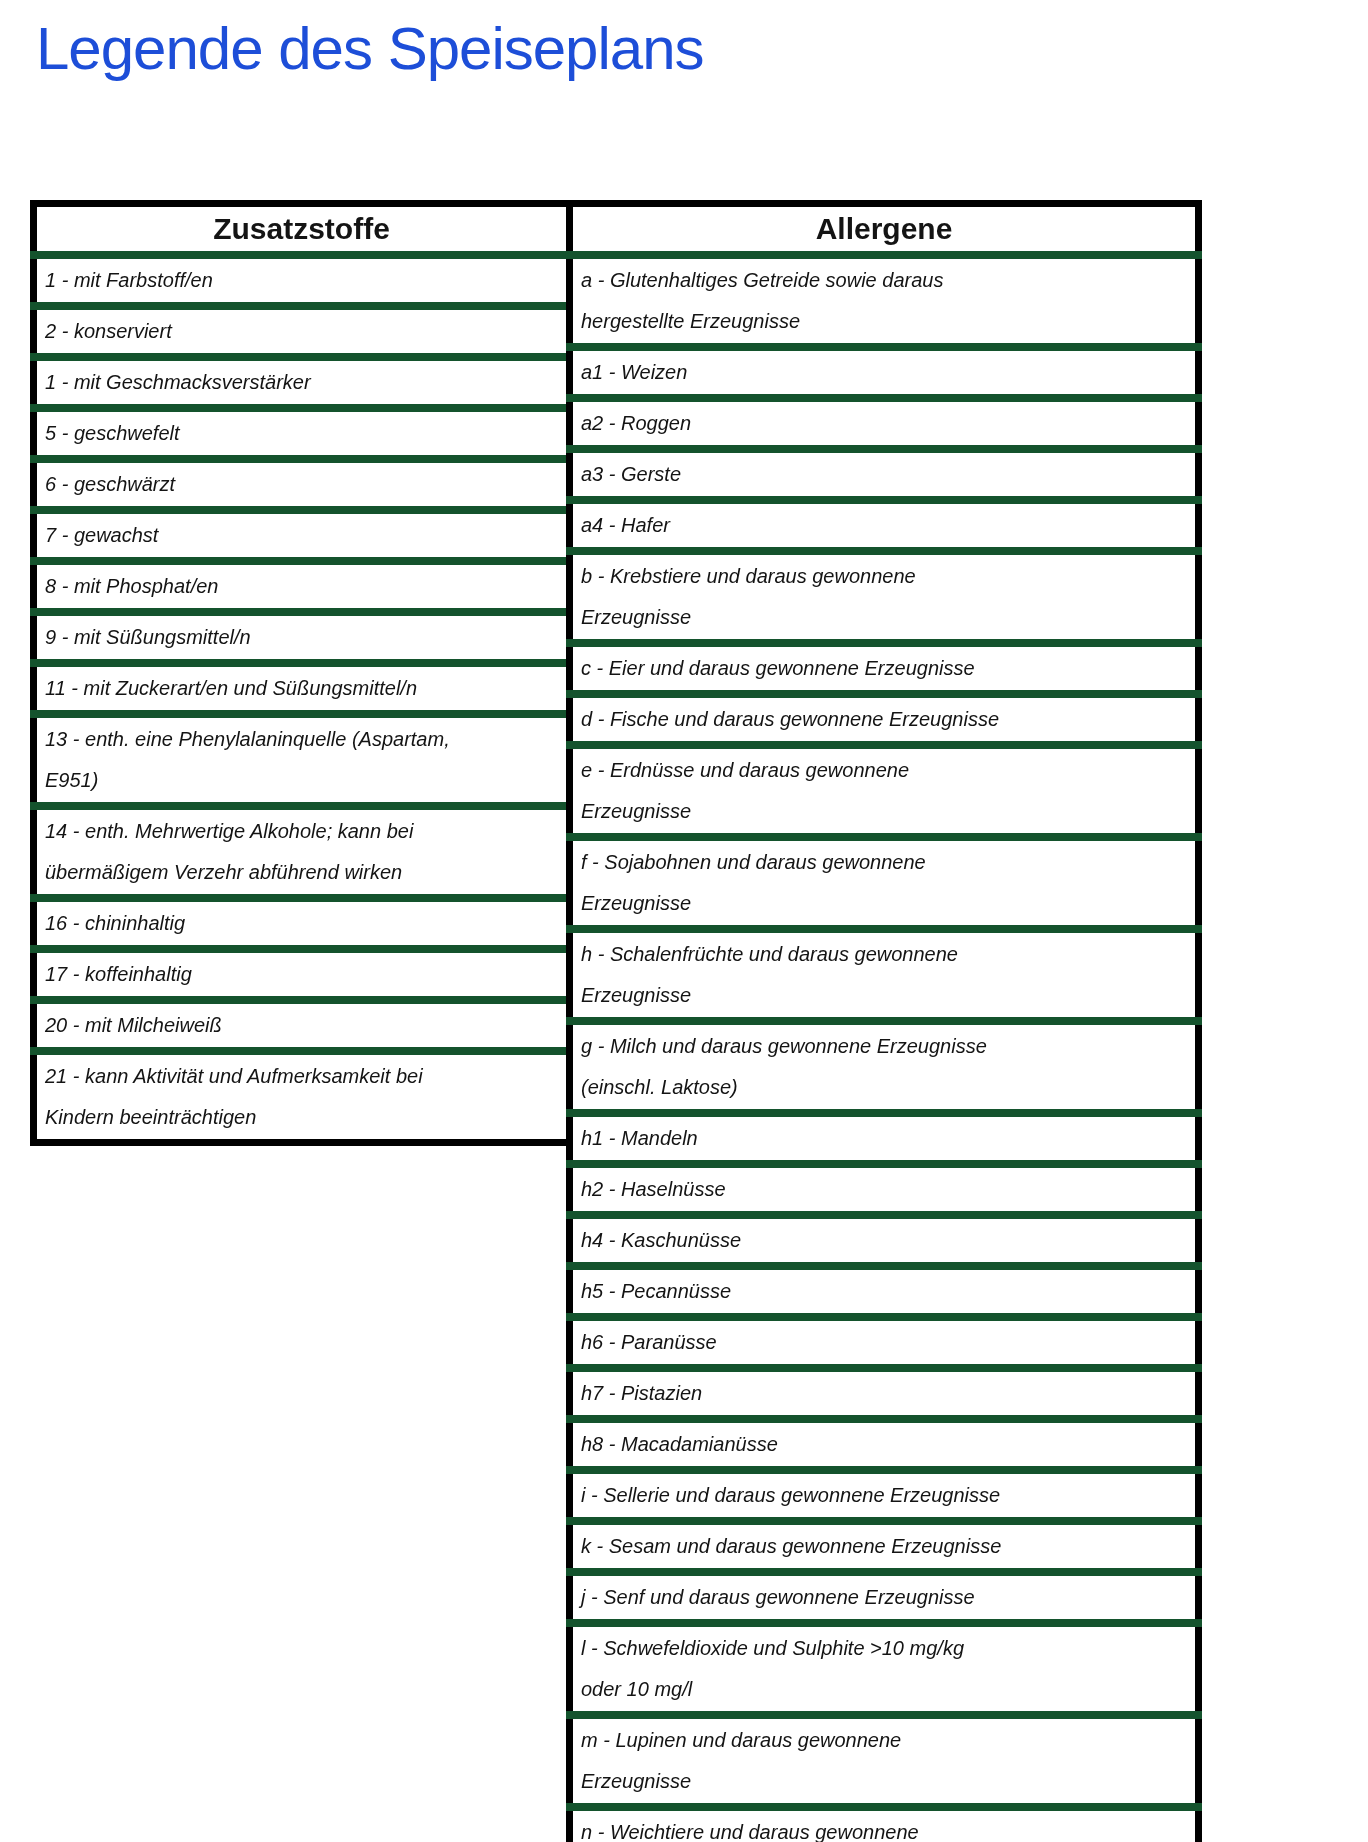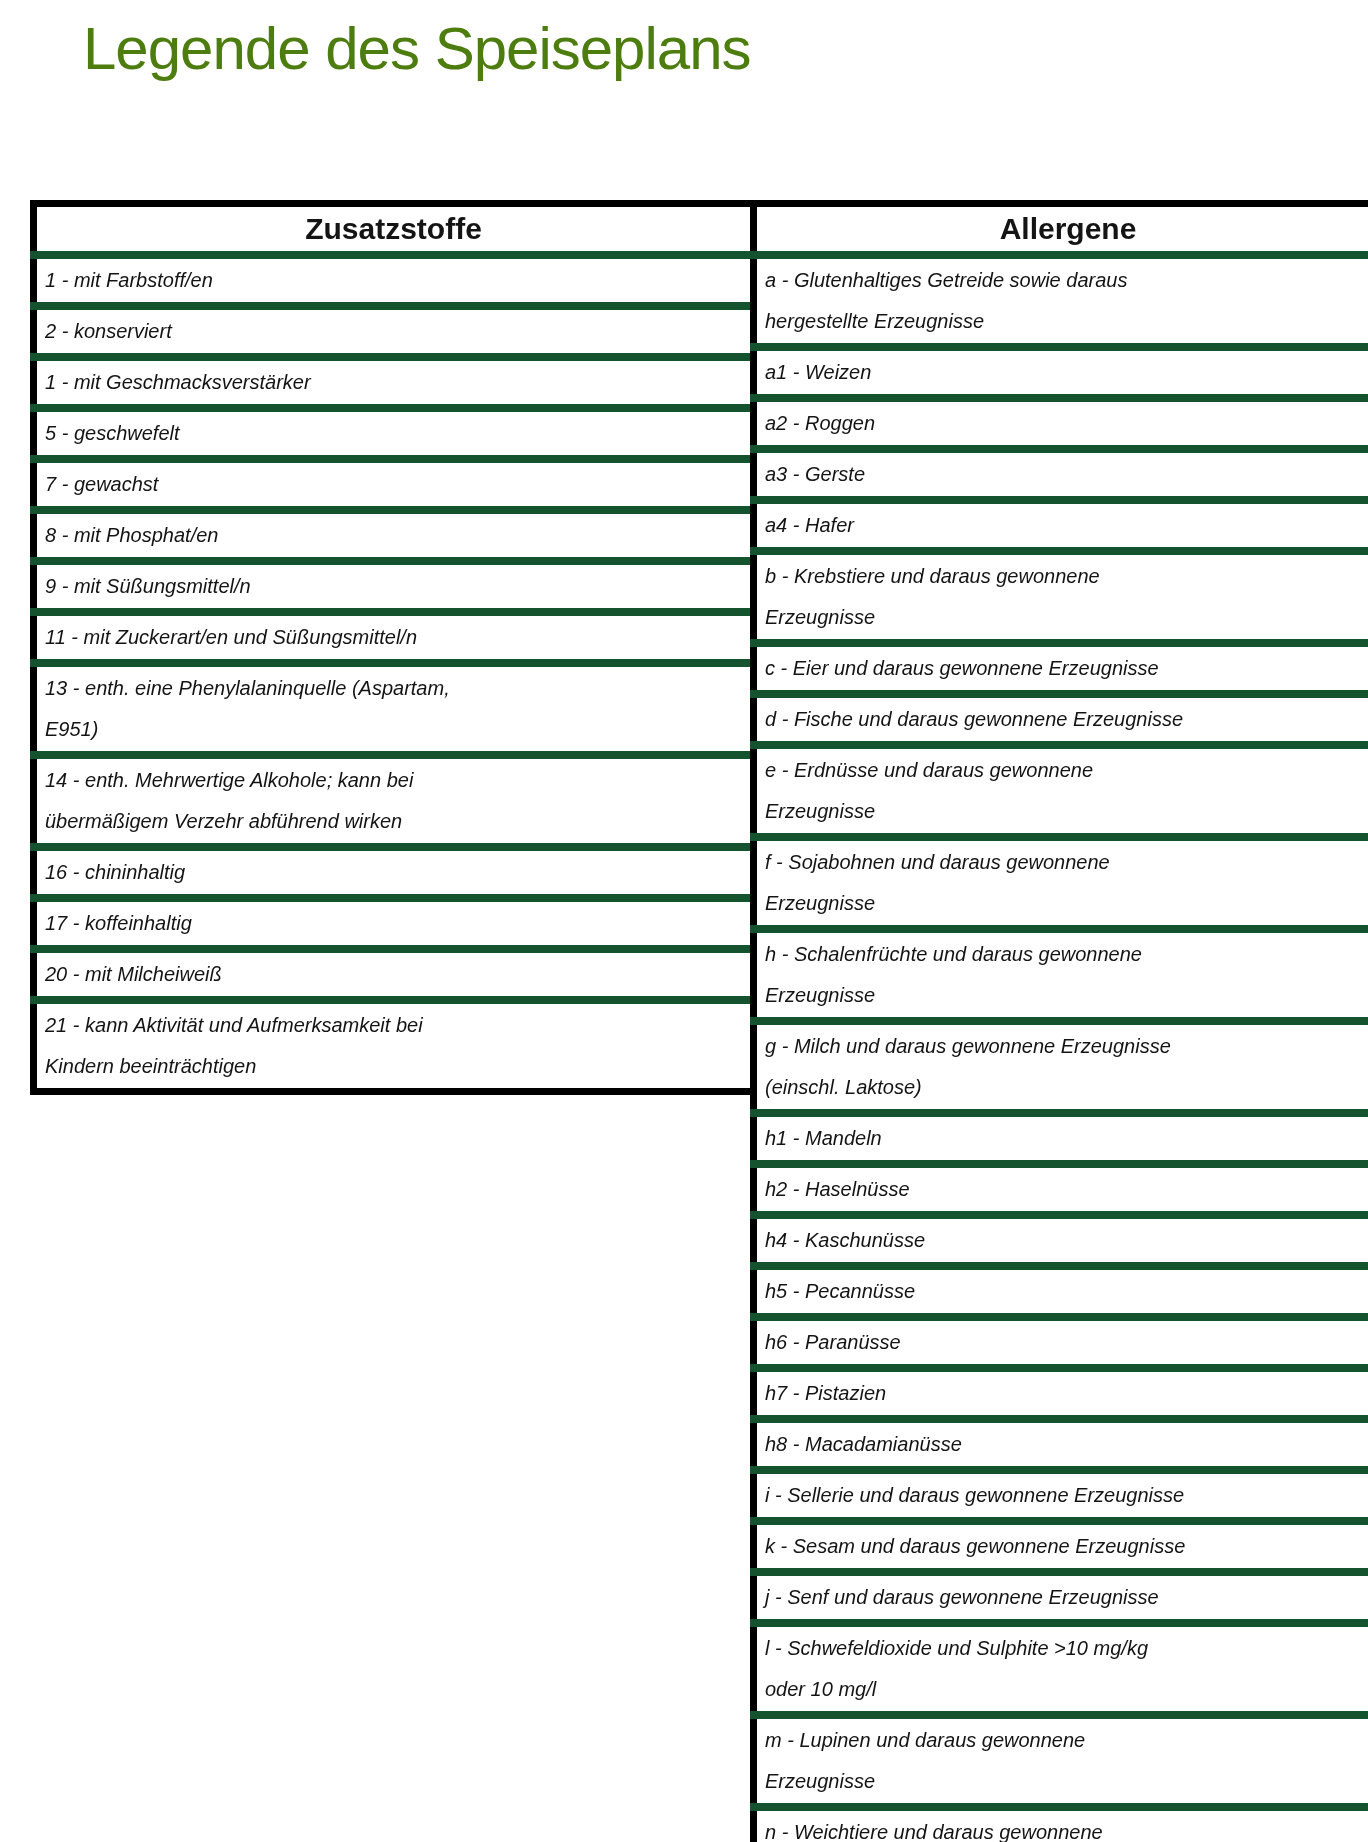--- a/index.html
+++ b/index.html
@@ -30,21 +30,21 @@
     left: 30px;
     top: 200px;
     display: flex;
     align-items: flex-start;
   }
   table.legend-col {
     border-collapse: collapse;
     table-layout: fixed;
     background: #ffffff;
   }
-  table.zusatz-table { width: 727px; }
+  table.zusatz-table { width: 543px; }
   table.allerg-table { width: 636px; margin-left: -7px; }
   table.legend-col, table.legend-col th, table.legend-col td {
     border-color: #000000;
   }
   table.legend-col { border: 7px solid #000000; }
   table.legend-col th {
     font-size: 30px;
     font-weight: 700;
     text-align: center;
     height: 47px;
@@ -64,21 +64,21 @@
     white-space: pre-line;
     overflow: hidden;
     font-style: italic;
   }
 </style>
 </head>
 <body style="background: rgb(255, 255, 255); color: rgb(20, 20, 20);">
 
 <div>
 
-  <h1 class="page-title" style="color: #4d7c0f; margin-left: 47px;">Legende des Speiseplans</h1>
+  <h1 class="page-title" style="color: #1d4ed8;">Legende des Speiseplans</h1>
 
   <div class="legend-tables">
 
     <table class="legend-col zusatz-table">
       <thead>
         <tr>
           <th>Zusatzstoffe</th>
         </tr>
       </thead>
       <tbody>
@@ -93,20 +93,23 @@
 
 
           <tr>
             <td>1 - mit Geschmacksverstärker</td>
           </tr>
 
           <tr>
             <td>5 - geschwefelt</td>
           </tr>
 
+          <tr>
+            <td>6 - geschwärzt</td>
+          </tr>
 
           <tr>
             <td>7 - gewachst</td>
           </tr>
 
           <tr>
             <td>8 - mit Phosphat/en</td>
           </tr>
 
           <tr>

